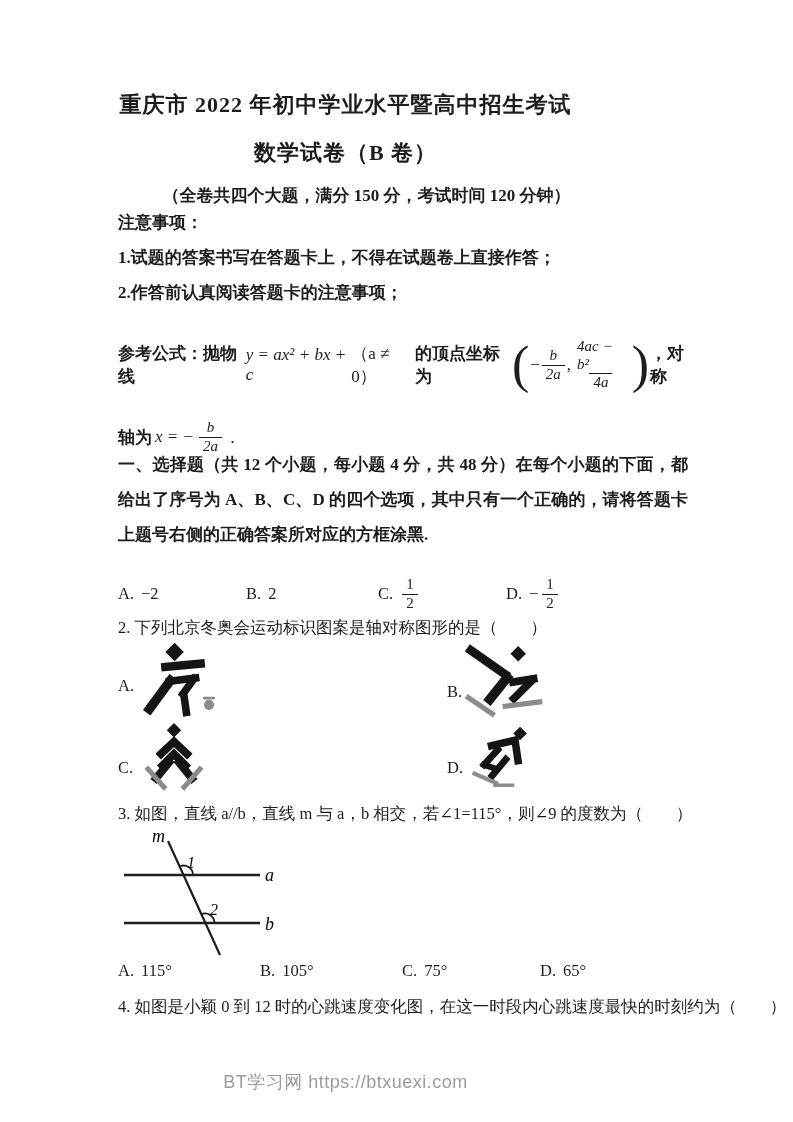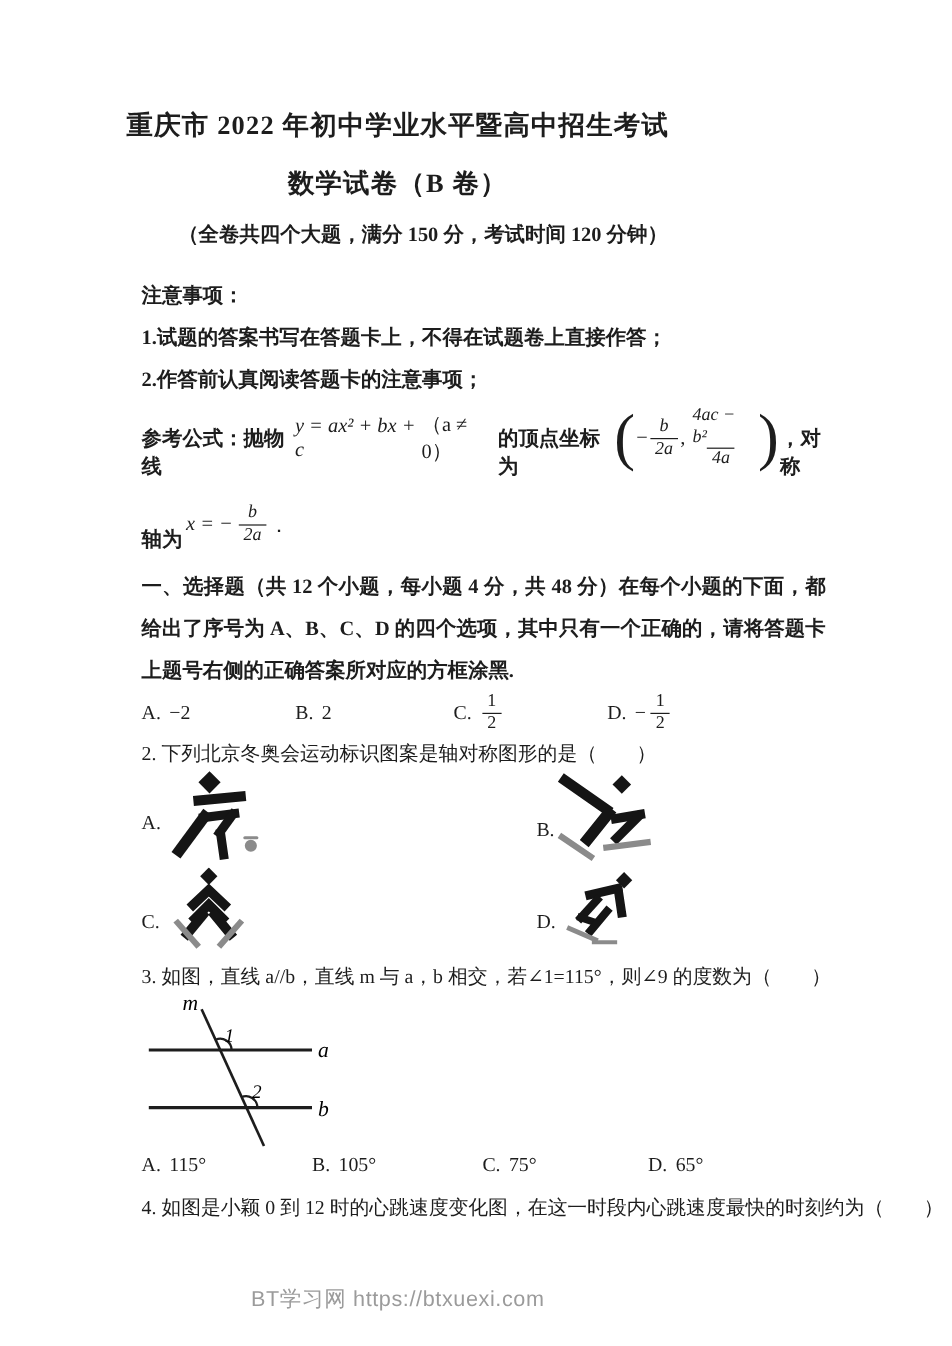--- a/index.html
+++ b/index.html
@@ -3,22 +3,22 @@
 <meta charset="utf-8">
 <style>
   * { margin:0; padding:0; box-sizing:border-box; }
   html,body { background:#ffffff; }
   .page {
     position:relative; width:793px; height:1122px; background:#ffffff;
     font-family:"Liberation Serif","DejaVu Serif",serif;
     color:#1d1d1d; overflow:hidden;
   }
   .abs { position:absolute; }
-  .center { left:4px; width:655px; text-align:center; }
-  .bold { font-weight:bold;margin-top:24px; }
+  .center { left:18px; width:655px; text-align:center; }
+  .bold { font-weight:bold; }
   .it { font-style:italic; }
   .title { font-size:22px; font-weight:bold; letter-spacing:1px; }
   .info  { font-size:17px; font-weight:bold;padding-left:42px; }
   .t17   { font-size:17px; }
   .t165  { font-size:16.5px; }
   .just  { text-align:justify; }
   .frow  { display:flex; align-items:center; }
   .math  { font-family:"Liberation Serif","DejaVu Serif",serif; }
   .frac  { display:inline-flex; flex-direction:column; align-items:center;
            vertical-align:middle; font-size:15px; line-height:1.18; margin:0 2px; }

